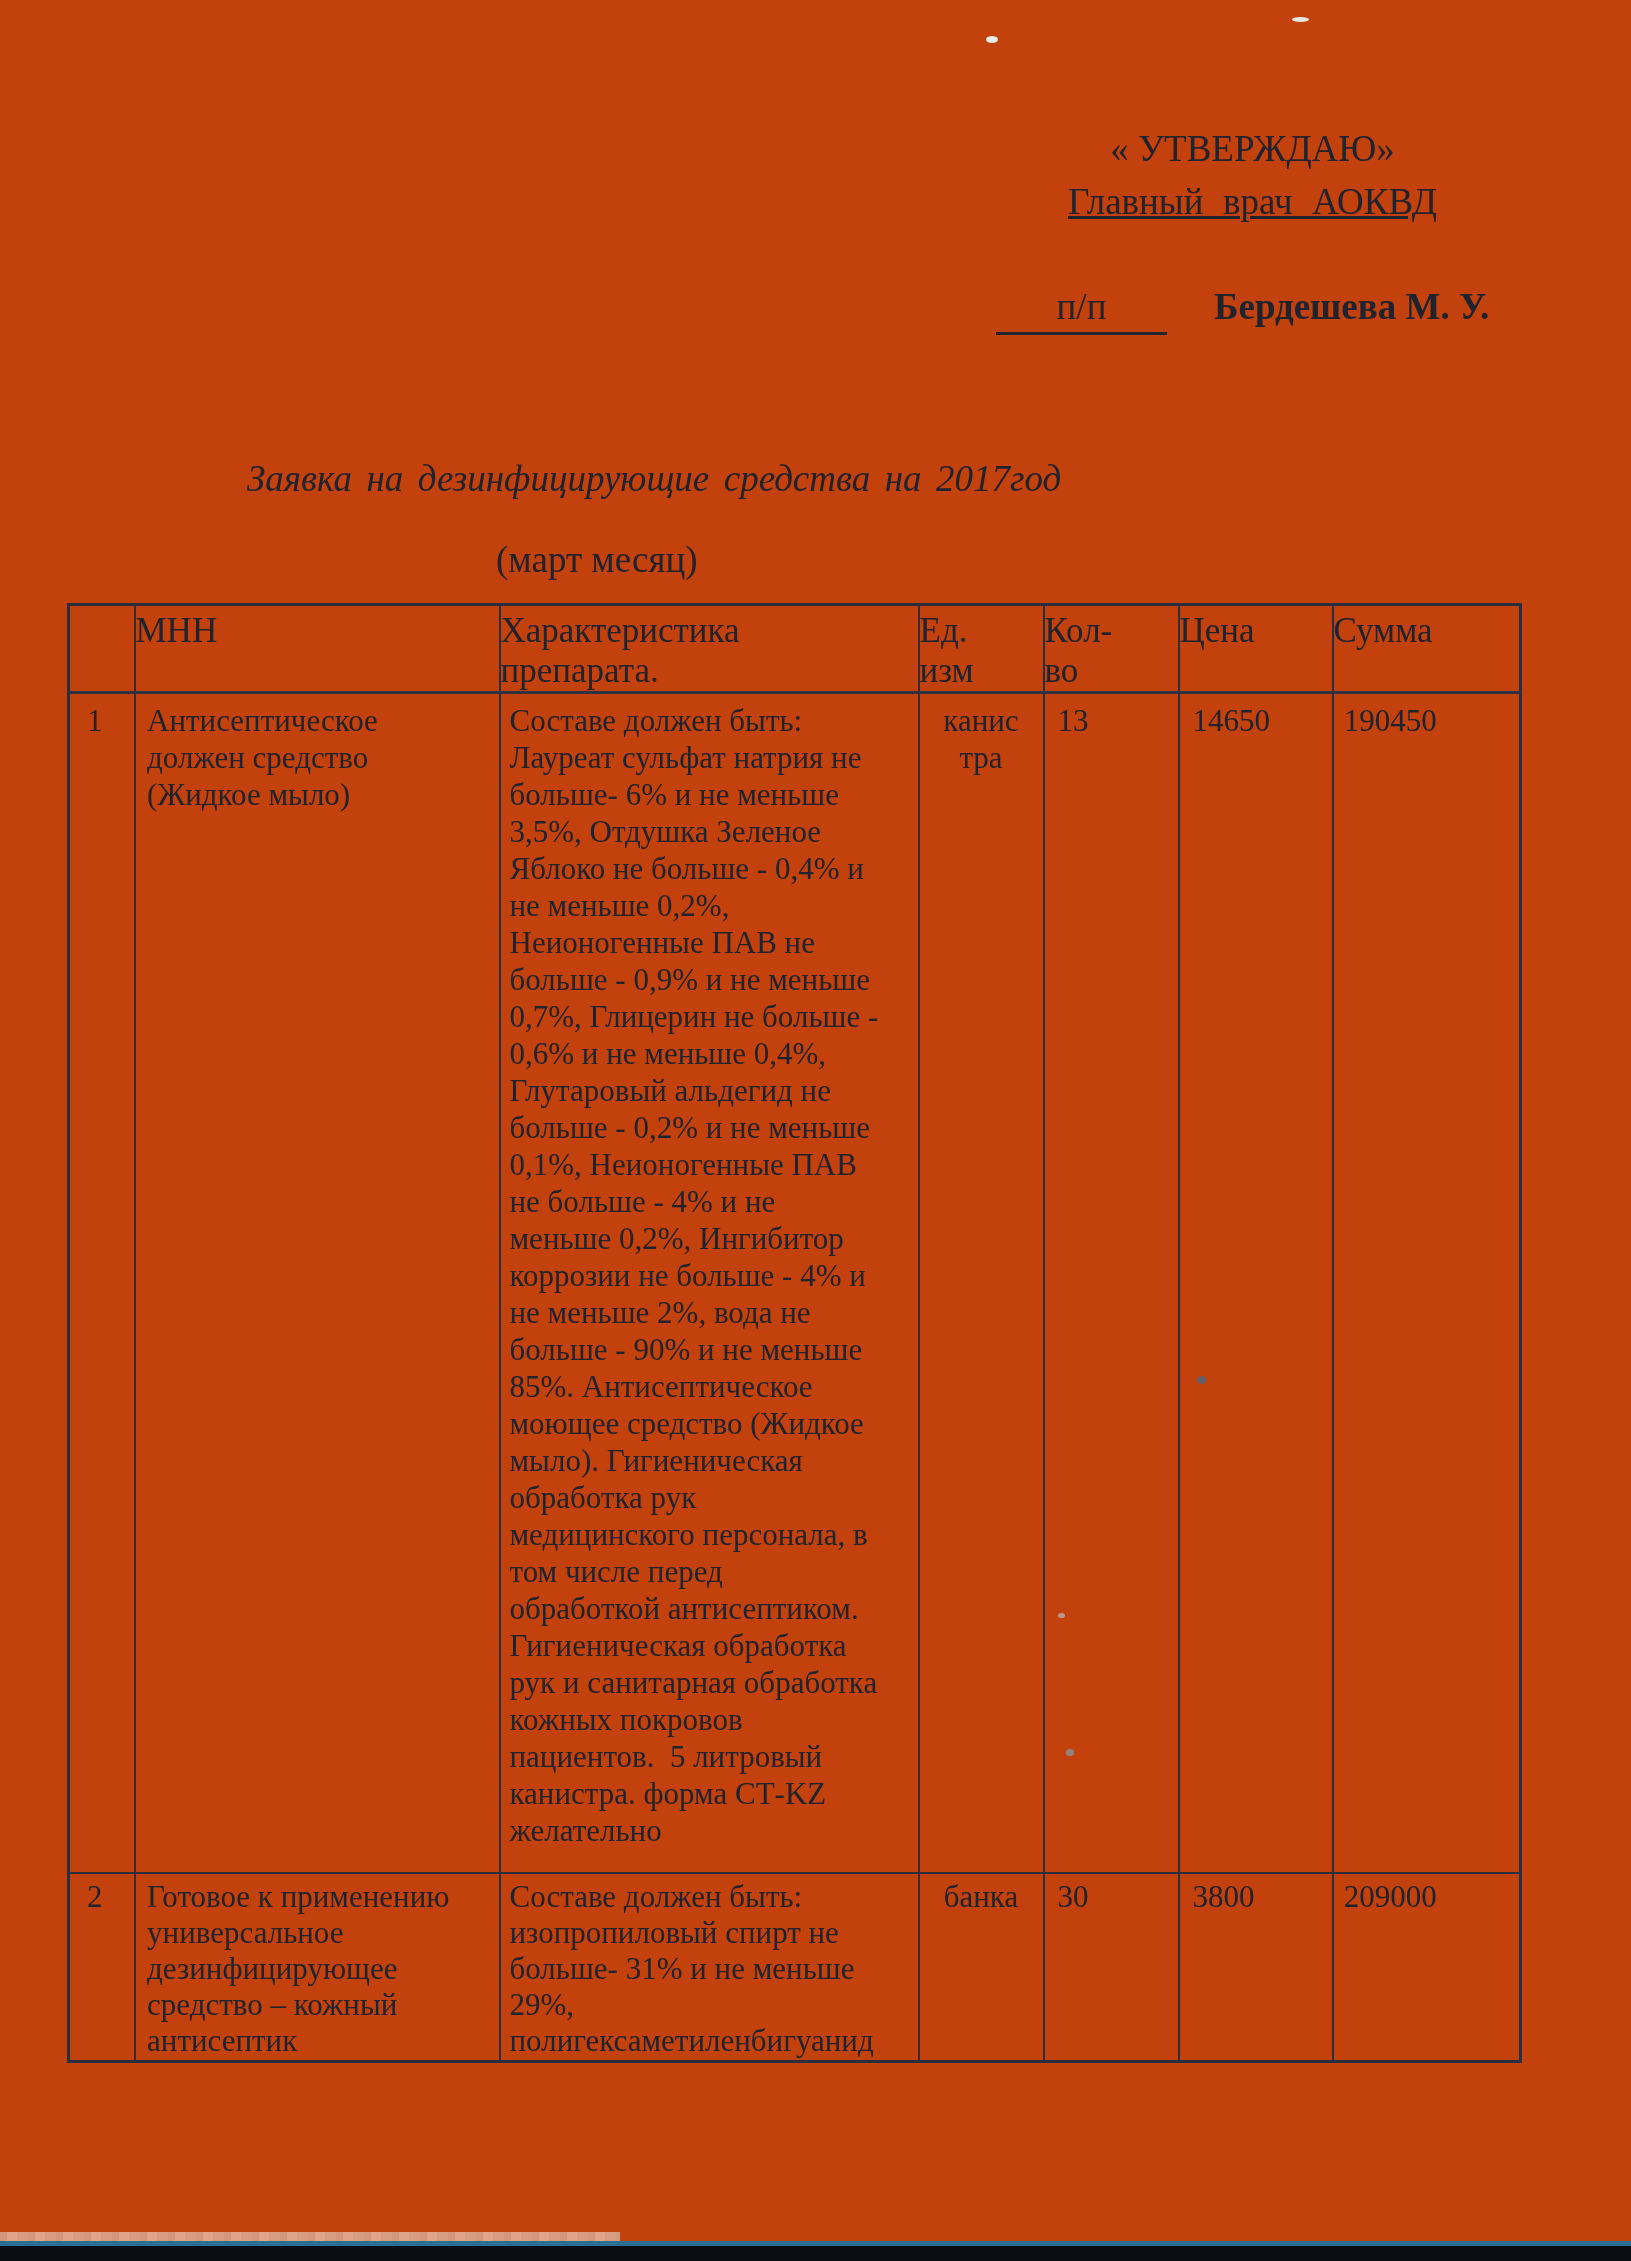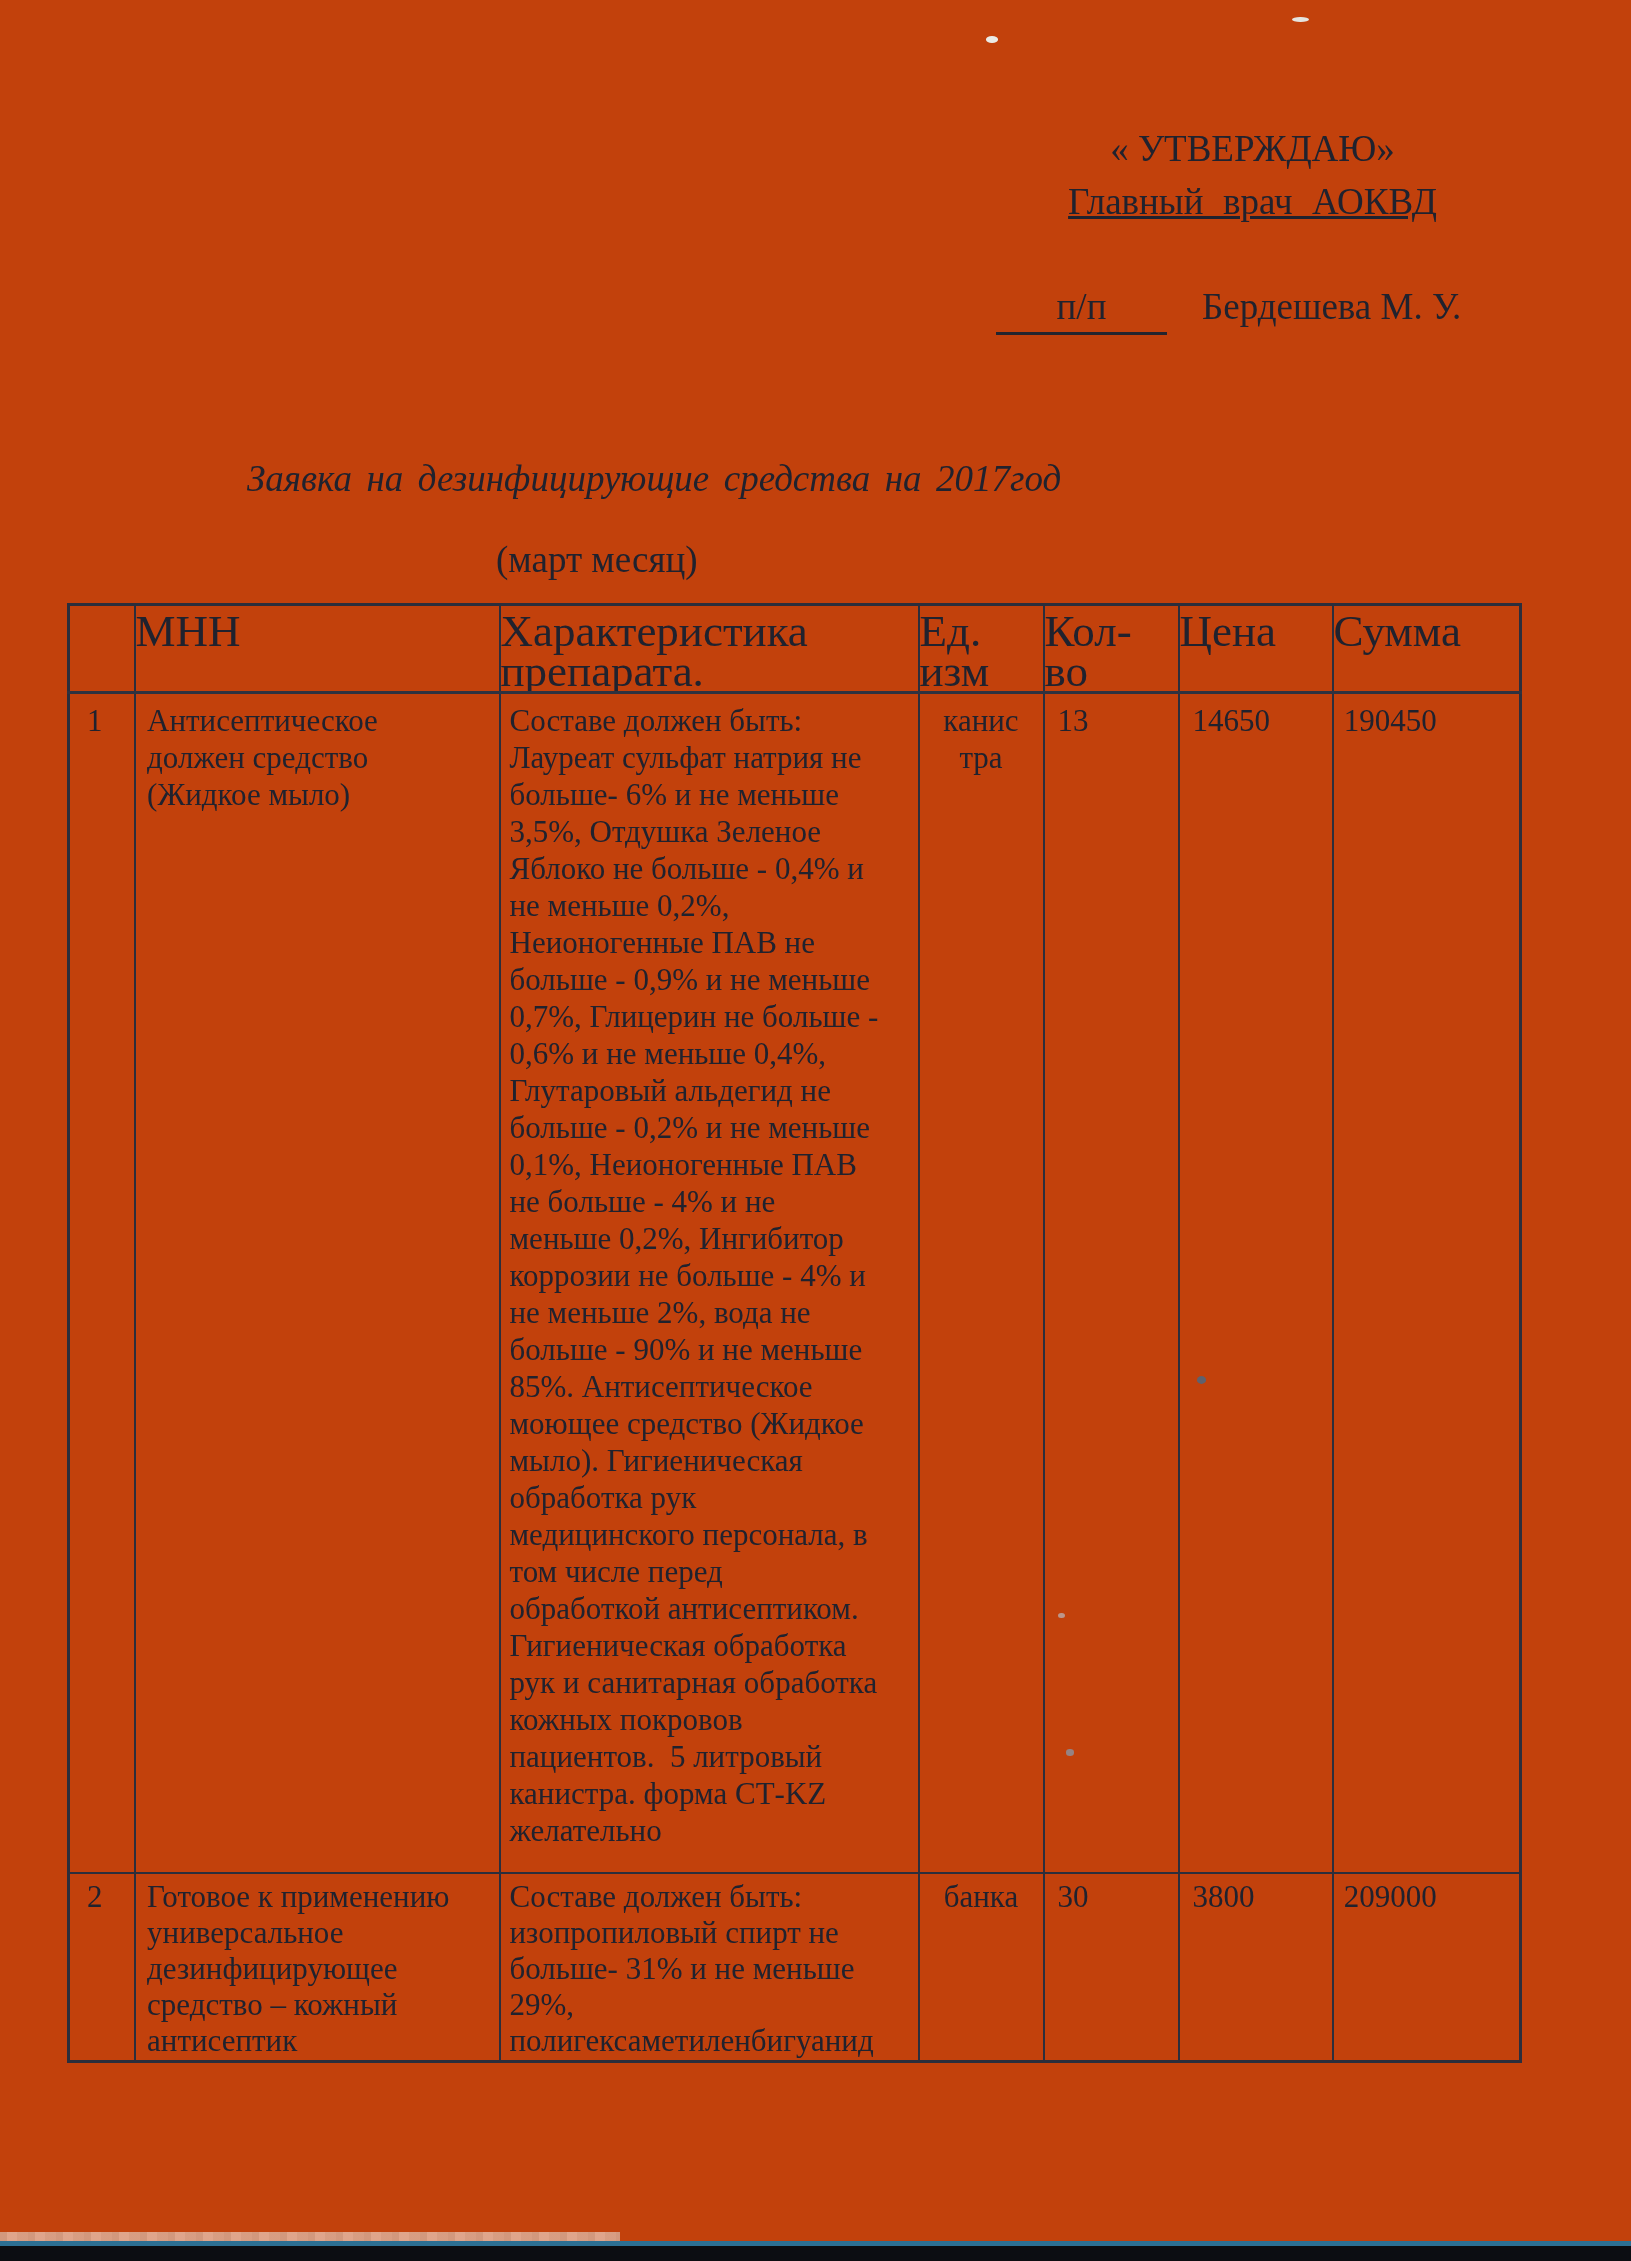--- a/index.html
+++ b/index.html
@@ -4,34 +4,34 @@
 <style>
   html,body{margin:0;padding:0;background:#ffffff;}
   .page{
     position:relative;width:1631px;height:2261px;background:#c2410c;
     font-family:"Liberation Serif","DejaVu Serif",serif;color:#20222e;overflow:hidden;
   }
   .appr-stamp{position:absolute;left:1033px;top:127px;width:439px;text-align:center;font-size:37px;}
   .appr-role{position:absolute;left:1033px;top:180px;width:439px;text-align:center;font-size:37px;word-spacing:10.3px;text-decoration:underline;}
   .sig-row{position:absolute;left:996px;top:257px;font-size:37px;white-space:nowrap;}
   .sig-line{display:inline-block;min-width:171px;text-align:center;border-bottom:3.9px solid #23242e;padding-bottom:4px;margin-top:28px;}
-  .sig-name{margin-left:35px;}
+  .sig-name{margin-left:47px;font-weight:bold;}
   .doc-title{position:absolute;left:247px;top:457px;font-size:37px;word-spacing:5.2px;font-style:italic;}
   .doc-subtitle{position:absolute;left:496px;top:538px;font-size:37px;}
 
   table.req{
     position:absolute;left:67px;top:603px;width:1454px;
     border-collapse:collapse;table-layout:fixed;border:3.2px solid #2b2e3c;
   }
   .req th,.req td{
     border:2.6px solid #2b2e3c;vertical-align:top;font-weight:normal;text-align:left;
     padding:0;white-space:pre-wrap;overflow:hidden;
   }
   .req thead tr{height:88px;border-bottom:3.9px solid #2e3240;}
-  .req thead th{font-size:45px;line-height:40px;padding-top:5.2px;}
+  .req thead th{font-size:35px;line-height:40px;padding-top:5.2px;}
   .req tbody td{font-size:31px;line-height:37px;padding-top:7.7px;}
   tr.r1{height:1180px;}
   tr.r2{height:189px;}
   tr.r2 td{padding-top:5.2px;line-height:36px;}
   .h-mnn{text-align:center;}
   .h-chr{padding-left:9px;}
   .h-unit{text-align:center;}
   .h-qty{padding-left:10.3px;margin-top:8px;}
   .h-price{padding-left:9px;}
   .h-sum{padding-left:13px;}

